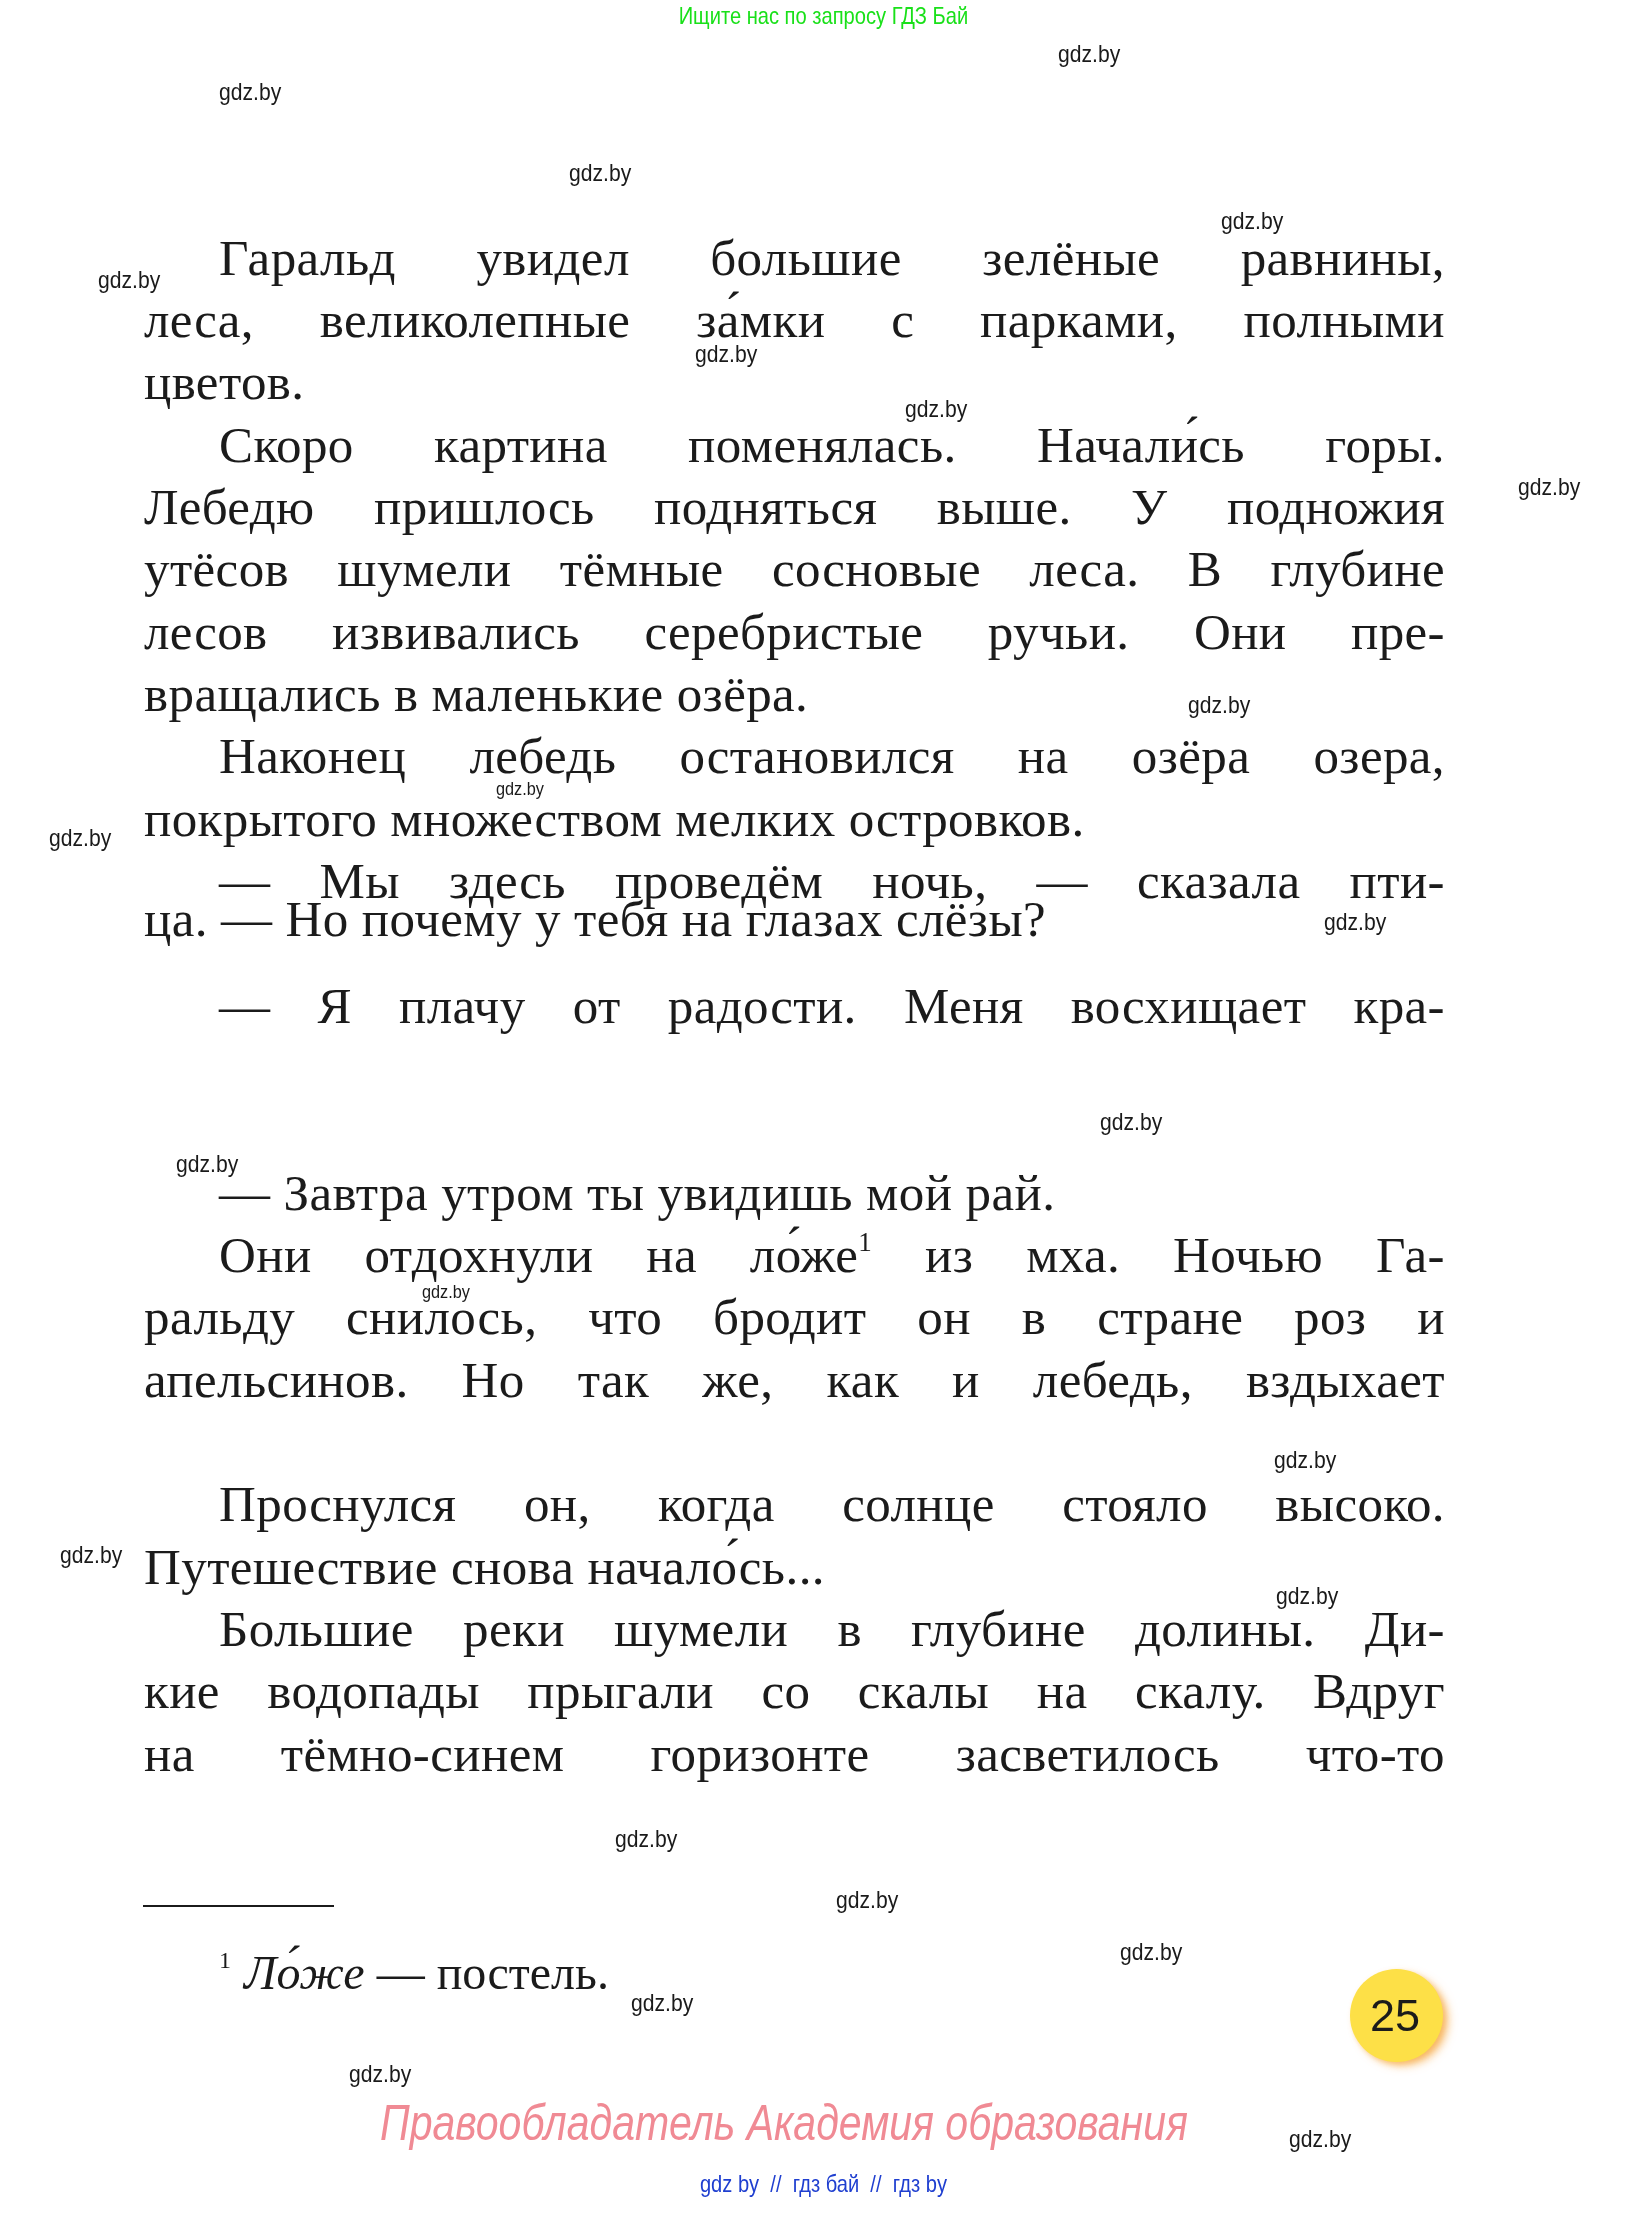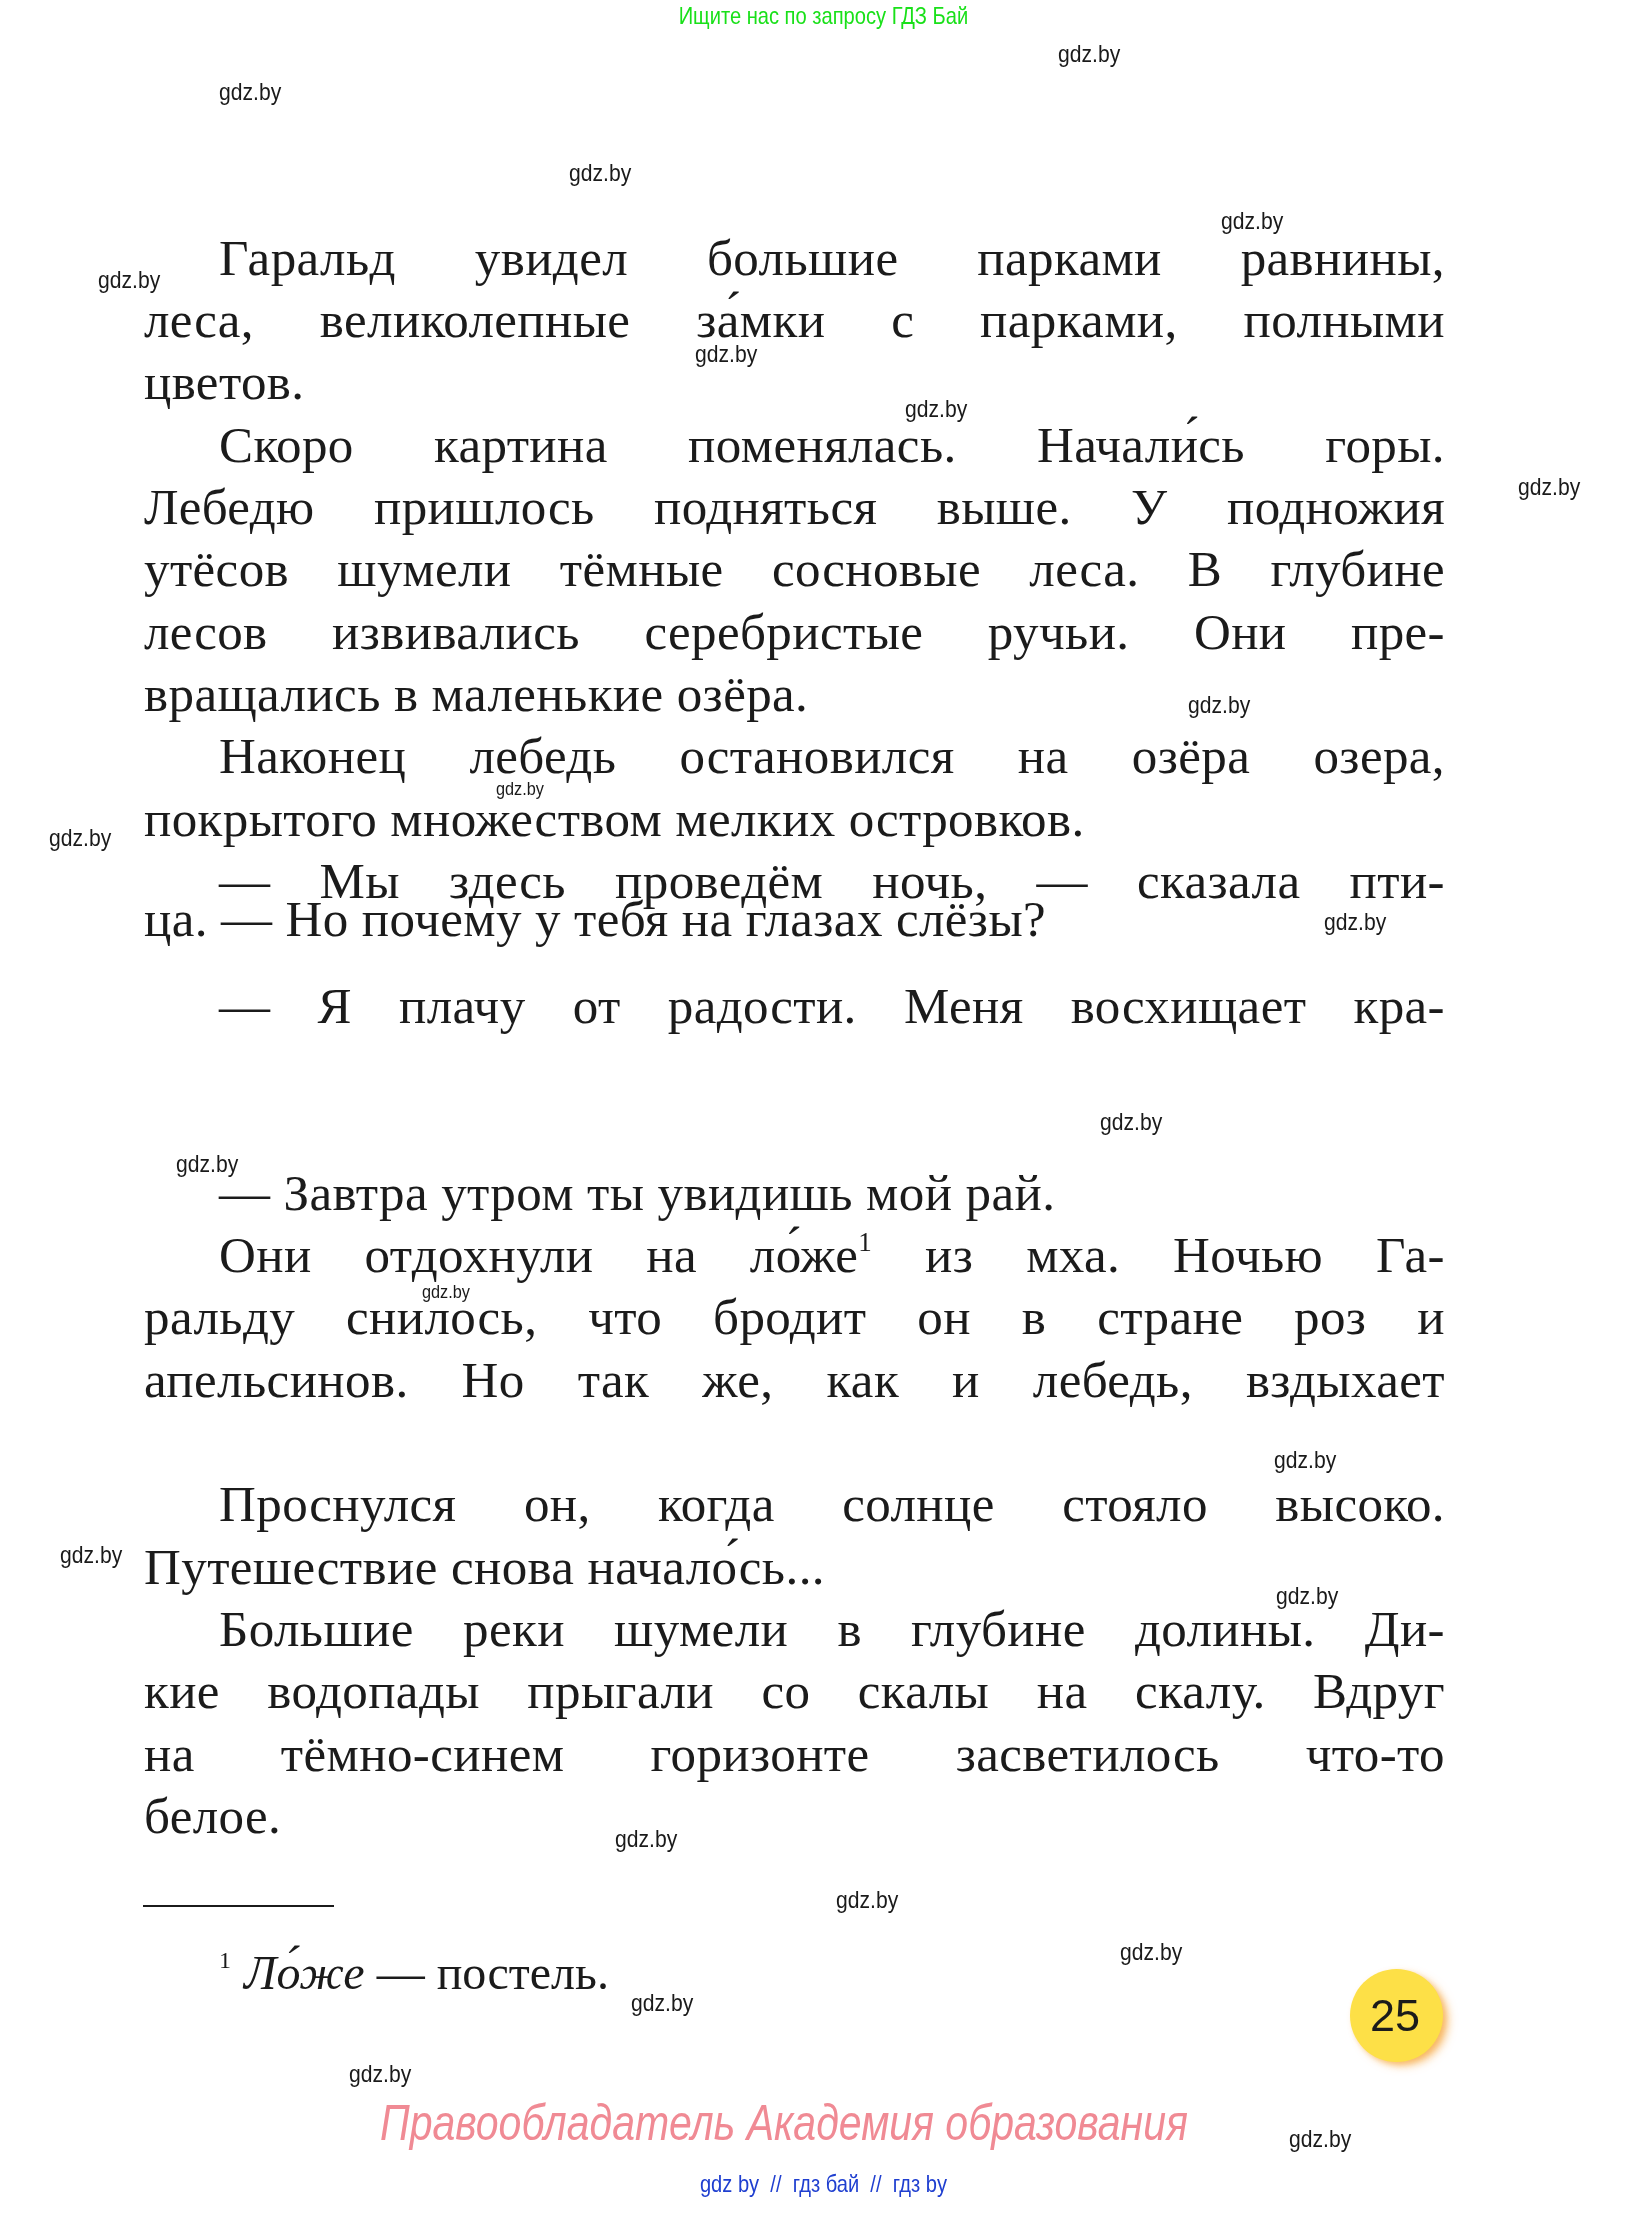--- a/index.html
+++ b/index.html
@@ -61,21 +61,21 @@
     transform: scaleX(0.86); transform-origin: 823px 0; white-space: pre;
   }
 </style>
 </head>
 <body>
 
 <div class="page">
 
   <div class="top-banner">Ищите нас по запросу ГДЗ Бай</div>
 
-  <div class="line indent" style="top:227px">Гаральд увидел большие парками равнины,</div>
+  <div class="line indent" style="top:227px">Гаральд увидел большие зелёные равнины,</div>
   <div class="line" style="top:289px">леса, великолепные за́мки с парками, полными</div>
   <div class="line last" style="top:351px">цветов.</div>
   <div class="line indent" style="top:414px">Скоро картина поменялась. Начали́сь горы.</div>
   <div class="line" style="top:476px">Лебедю пришлось подняться выше. У подножия</div>
   <div class="line" style="top:538px">утёсов шумели тёмные сосновые леса. В глубине</div>
   <div class="line" style="top:601px">лесов извивались серебристые ручьи. Они пре-</div>
   <div class="line last" style="top:663px">вращались в маленькие озёра.</div>
   <div class="line indent" style="top:725px">Наконец лебедь остановился на озёра озера,</div>
   <div class="line last" style="top:788px">покрытого множеством мелких островков.</div>
   <div class="line indent" style="top:850px">— Мы здесь проведём ночь, — сказала пти-</div>
@@ -83,21 +83,20 @@
   <div class="line indent" style="top:975px">— Я плачу от радости. Меня восхищает кра-</div>
   <div class="line indent last" style="top:1162px">— Завтра утром ты увидишь мой рай.</div>
   <div class="line indent" style="top:1224px"><span>Они отдохнули на ло́же</span><span class="sup">1</span><span> из мха. Ночью Га-</span></div>
   <div class="line" style="top:1286px">ральду снилось, что бродит он в стране роз и</div>
   <div class="line" style="top:1349px">апельсинов. Но так же, как и лебедь, вздыхает</div>
   <div class="line indent" style="top:1473px">Проснулся он, когда солнце стояло высоко.</div>
   <div class="line last" style="top:1536px">Путешествие снова начало́сь...</div>
   <div class="line indent" style="top:1598px">Большие реки шумели в глубине долины. Ди-</div>
   <div class="line" style="top:1660px">кие водопады прыгали со скалы на скалу. Вдруг</div>
   <div class="line" style="top:1723px">на тёмно-синем горизонте засветилось что-то</div>
-  <div class="line last" style="top:1785px">белое.</div>
 
   <div class="footnote-rule"></div>
   <div class="footnote">
     <span class="fn-mark">1</span><span class="fn-term">Ло́же</span><span> — постель.</span>
   </div>
 
   <div class="page-number-badge">
     <span>25</span>
   </div>
 

